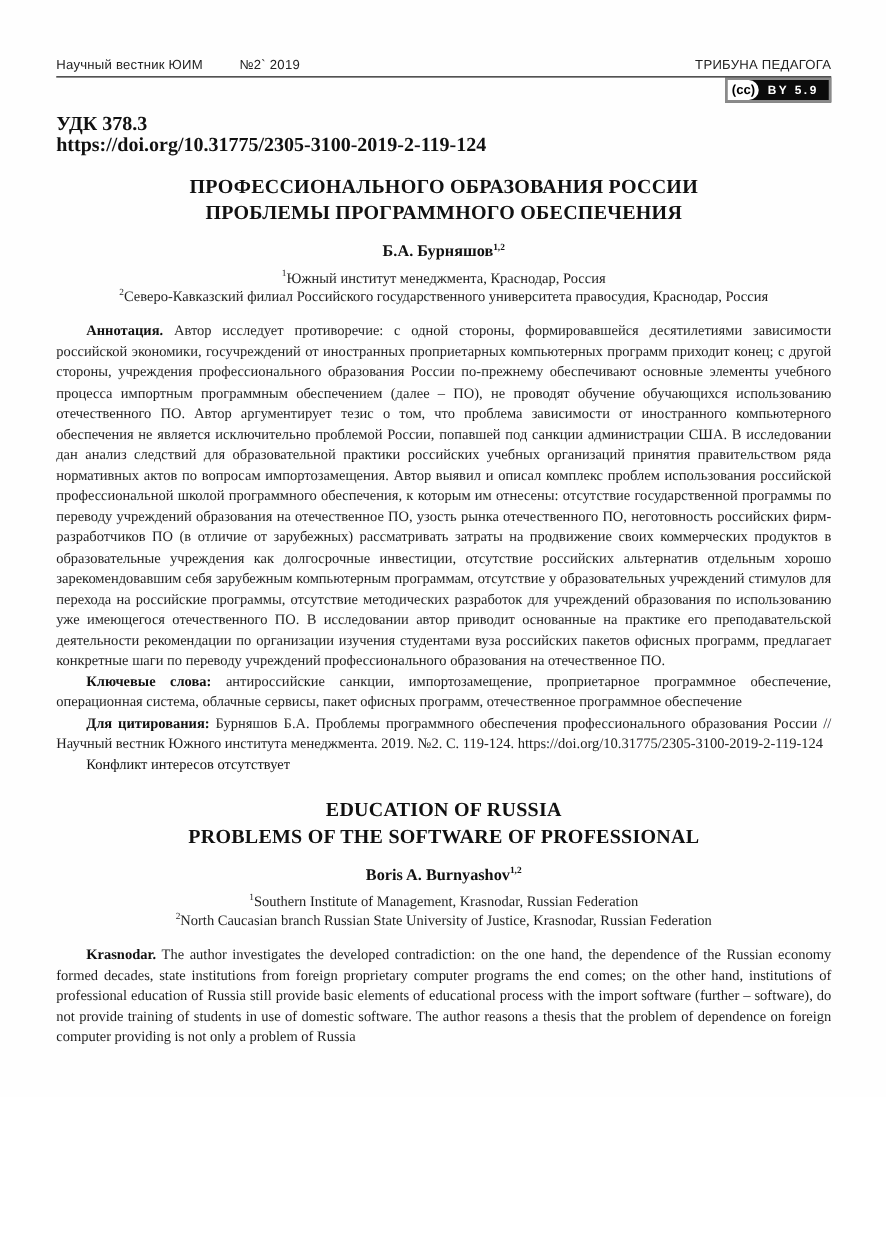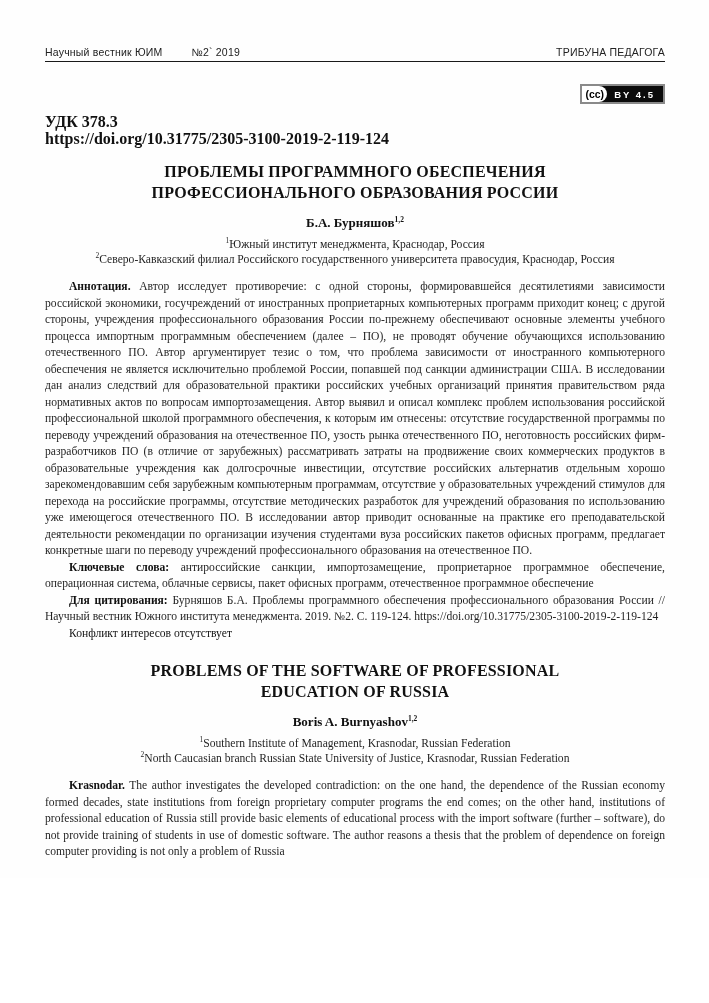--- a/index.html
+++ b/index.html
@@ -15,21 +15,21 @@
   }
   
   .running-head{
     display:flex;justify-content:space-between;align-items:baseline;
     font-family:"Liberation Sans", sans-serif;
     font-size:10.5px;color:#222;letter-spacing:.2px;
   }
   .rh-left span{margin-right:26px;}
   .head-rule{border-bottom:1.6px solid #1a1a1a;margin-top:3px;}
   
-  .badge-row{display:flex;justify-content:flex-end;margin-top:22px;}
+  .badge-row{display:flex;justify-content:flex-end;margin-top:0;}
   .cc-badge{
     display:inline-flex;align-items:stretch;
     background:#0b0b0b;border:2px solid #8a8a8a;height:16px;
     font-family:"Liberation Sans", sans-serif;
   }
   .cc-left{
     background:#fff;color:#000;display:flex;align-items:center;
     padding:0 3px;font-weight:bold;font-size:10.5px;
     border-radius:0 9px 9px 0;
   }
@@ -68,32 +68,32 @@
       <span>Научный вестник ЮИМ</span>
       <span>№2` 2019</span>
     </div>
     <div class="rh-right">ТРИБУНА ПЕДАГОГА</div>
   </div>
   <div class="head-rule"></div>
 
   <div class="badge-row">
     <div class="cc-badge">
       <span class="cc-left">(cc)</span>
-      <span class="cc-text">BY 4.5</span>
+      <span class="cc-text">BY 5.9</span>
     </div>
   </div>
 
   <div class="meta">
     <div>УДК 378.3</div>
     <div>https://doi.org/10.31775/2305-3100-2019-2-119-124</div>
   </div>
 
   <div class="title">
+    <span style="display:block">ПРОФЕССИОНАЛЬНОГО ОБРАЗОВАНИЯ РОССИИ</span>
     <span style="display:block">ПРОБЛЕМЫ ПРОГРАММНОГО ОБЕСПЕЧЕНИЯ</span>
-    <span style="display:block">ПРОФЕССИОНАЛЬНОГО ОБРАЗОВАНИЯ РОССИИ</span>
   </div>
 
   <div class="author-line"><span>Б.А. Бурняшов</span><sup>1,2</sup></div>
 
   <div class="affils">
     <div><sup>1</sup><span>Южный институт менеджмента, Краснодар, Россия</span></div>
     <div><sup>2</sup><span>Северо-Кавказский филиал Российского государственного университета правосудия, Краснодар, Россия</span></div>
   </div>
 
   <div class="body-block">
@@ -106,22 +106,22 @@
       <span>антироссийские санкции, импортозамещение, проприетарное программное обеспечение, операционная система, облачные сервисы, пакет офисных программ, отечественное программное обеспечение</span>
     </div>
     <div class="para">
       <b>Для цитирования:</b>
       <span>Бурняшов Б.А. Проблемы программного обеспечения профессионального образования России // Научный вестник Южного института менеджмента. 2019. №2. С. 119-124. https://doi.org/10.31775/2305-3100-2019-2-119-124</span>
     </div>
     <div class="para conflict">Конфликт интересов отсутствует</div>
   </div>
 
   <div class="title en-block">
+    <span style="display:block">EDUCATION OF RUSSIA</span>
     <span style="display:block">PROBLEMS OF THE SOFTWARE OF PROFESSIONAL</span>
-    <span style="display:block">EDUCATION OF RUSSIA</span>
   </div>
 
   <div class="author-line"><span>Boris A. Burnyashov</span><sup>1,2</sup></div>
 
   <div class="affils">
     <div><sup>1</sup><span>Southern Institute of Management, Krasnodar, Russian Federation</span></div>
     <div><sup>2</sup><span>North Caucasian branch Russian State University of Justice, Krasnodar, Russian Federation</span></div>
   </div>
 
   <div class="body-block">

